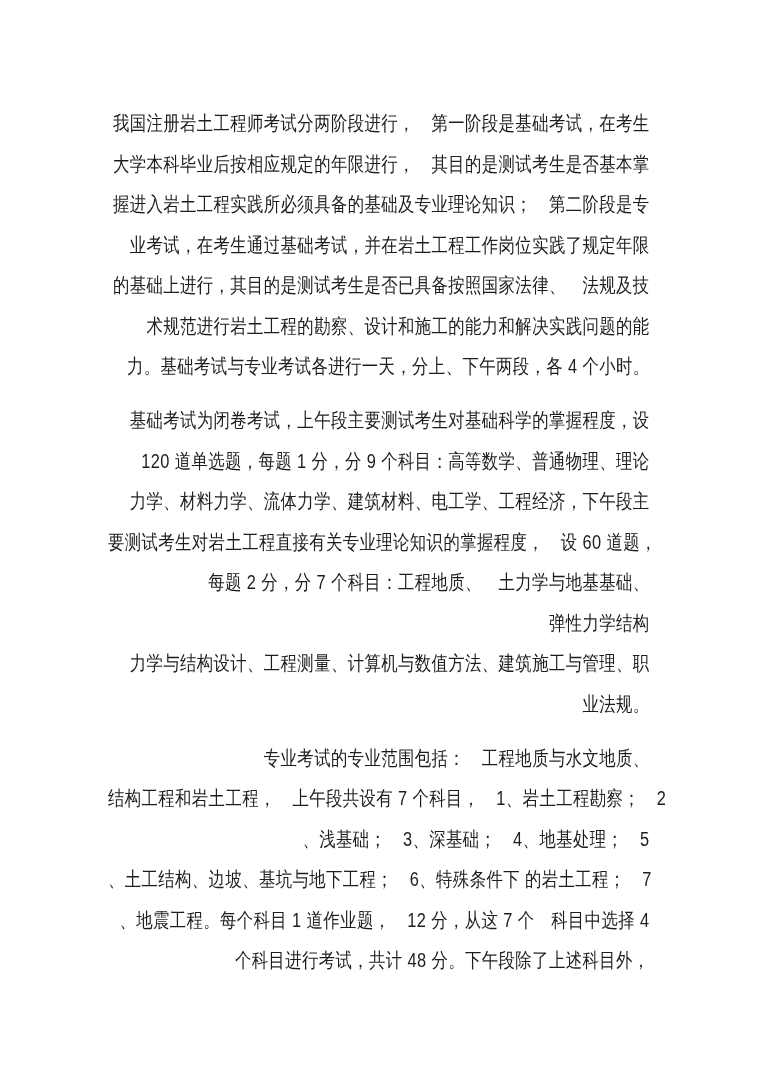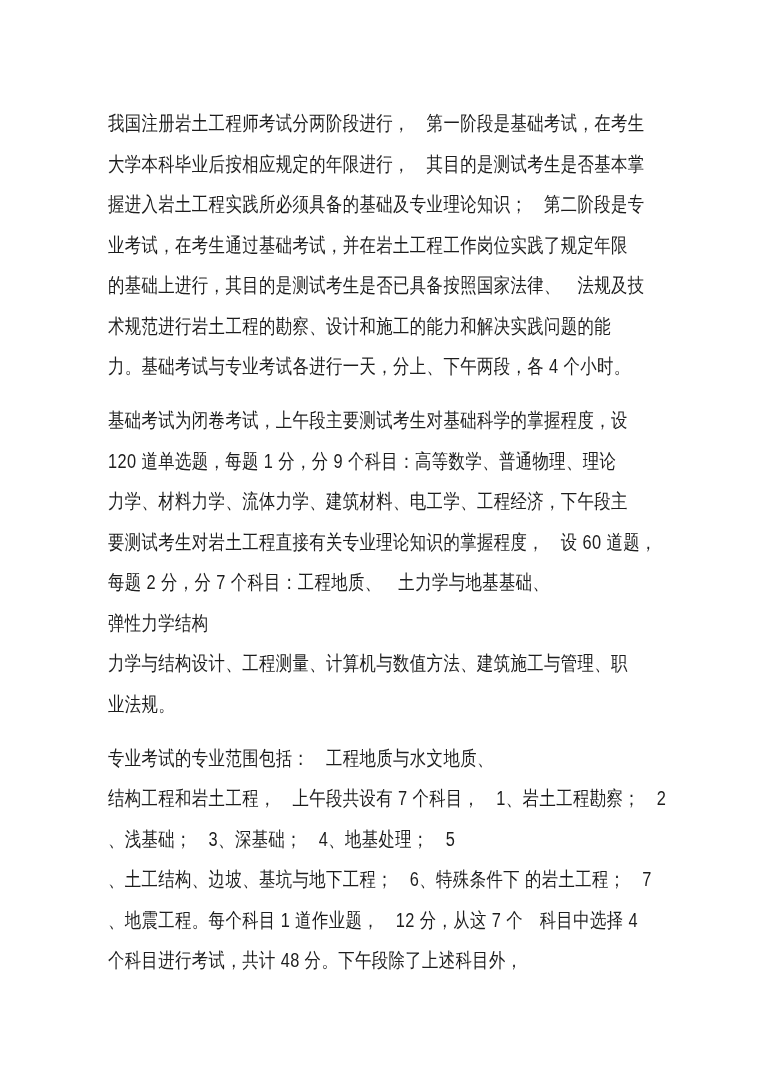--- a/index.html
+++ b/index.html
@@ -12,20 +12,21 @@
     height: 1080px;
     overflow: hidden;
     font-family: "Liberation Sans", sans-serif;
   }
   .page {
     position: relative;
     width: 762px;
     height: 1080px;
     background: #ffffff;
     overflow: hidden;
+    text-align: right;
   }
   .content {
     position: absolute;
     left: 108px;
     top: 103px;
     width: 662px;
     transform: scaleX(0.818);
     transform-origin: 0 0;
     color: #1d1d1d;
     font-size: 20px;

